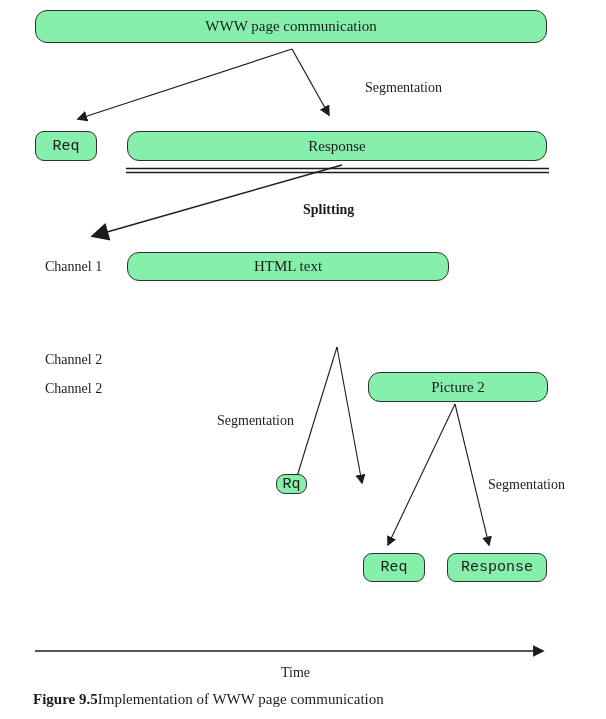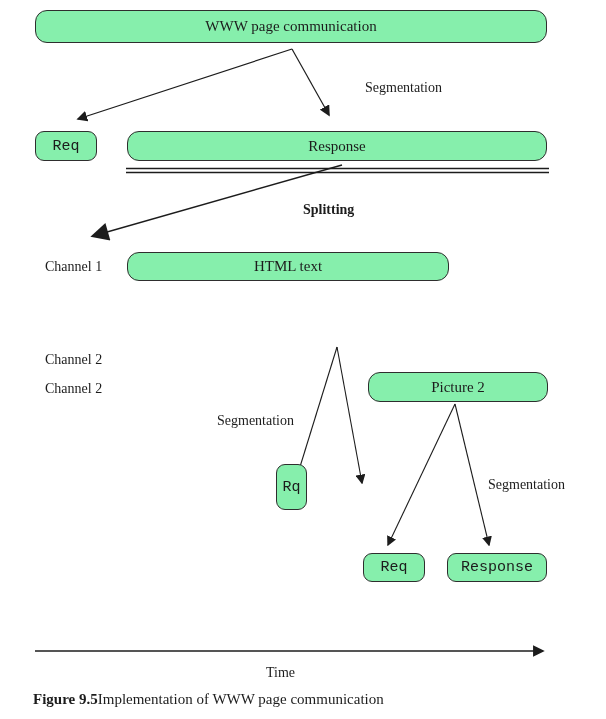--- a/index.html
+++ b/index.html
@@ -69,21 +69,21 @@
 
   <div class="box" style="left:127px; top:252px; width:322px; height:29px;">
     <span>HTML text</span>
   </div>
 
 
   <div class="box" style="left:368px; top:372px; width:180px; height:30px;">
     <span>Picture 2</span>
   </div>
 
-  <div class="box small" style="left:276px; top:464px; width:31px; height:46px;">
+  <div class="box small" style="left:276px; top:474px; width:31px; height:20px;">
     <span>Rq</span>
   </div>
 
 
   <div class="box small" style="left:363px; top:553px; width:62px; height:29px;">
     <span>Req</span>
   </div>
 
   <div class="box small" style="left:447px; top:553px; width:100px; height:29px;">
     <span>Response</span>
@@ -96,19 +96,19 @@
   <div class="lbl" style="left:45px; top:258px;">Channel 1</div>
 
   <div class="lbl" style="left:45px; top:319px;margin-top:32px;">Channel 2</div>
 
   <div class="lbl" style="left:45px; top:380px;">Channel 2</div>
 
   <div class="lbl" style="left:217px; top:412px;">Segmentation</div>
 
   <div class="lbl" style="left:488px; top:476px;">Segmentation</div>
 
-  <div class="lbl" style="left:266px; top:664px;">Time</div>
+  <div class="lbl" style="left:281px; top:664px;">Time</div>
 
   <div class="caption">
     <span class="figno">Figure 9.5</span><span>Implementation of WWW page communication</span>
   </div>
 
 </div>
 
 </body></html>

